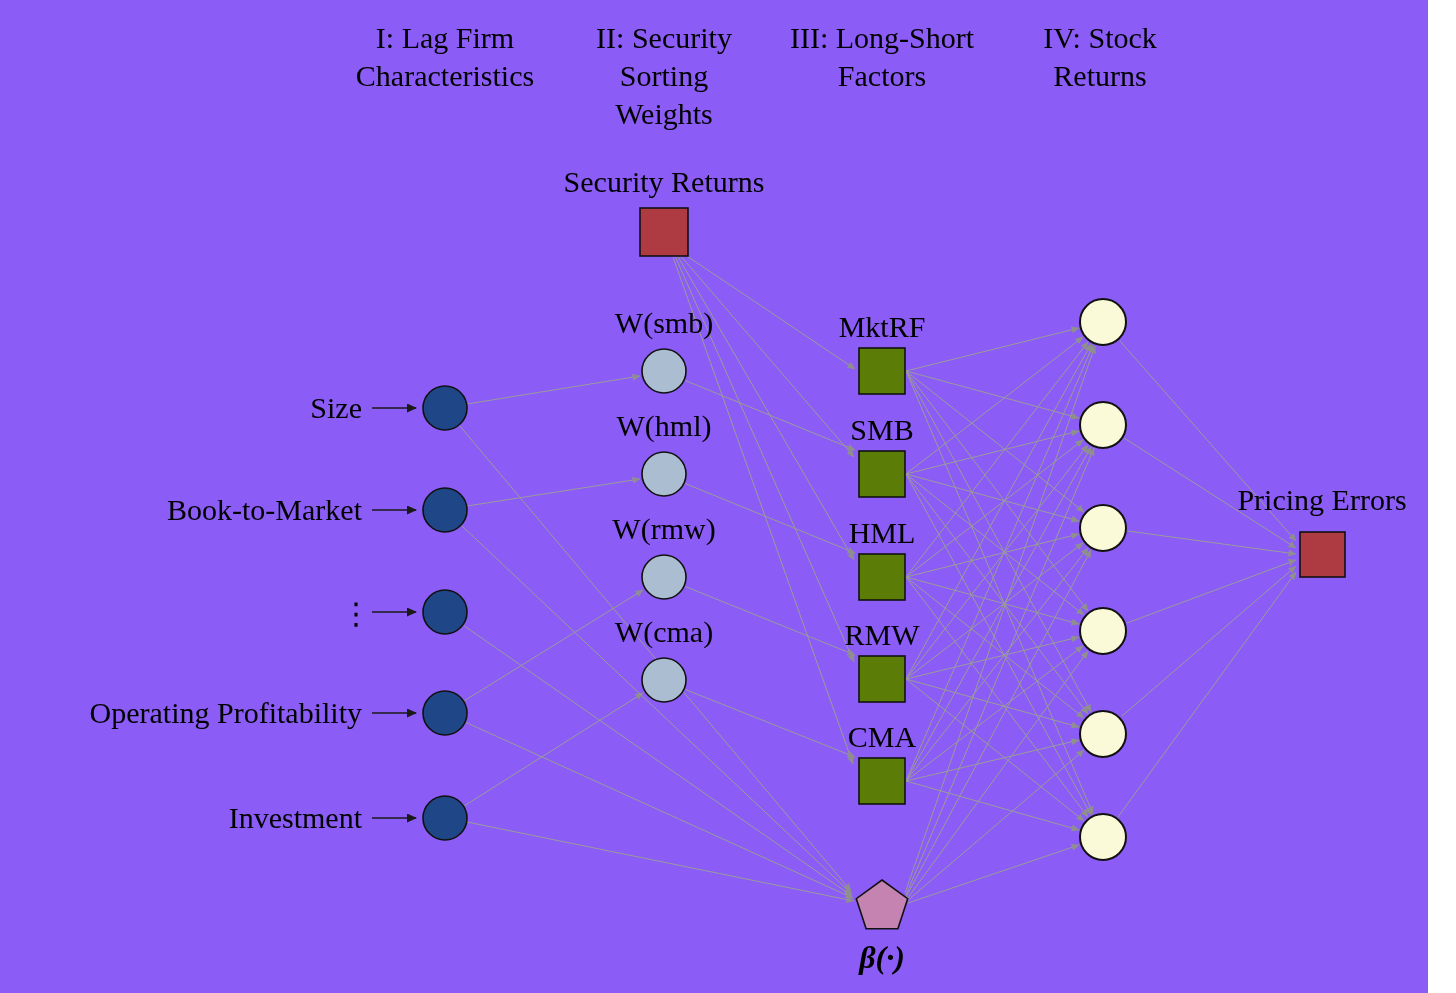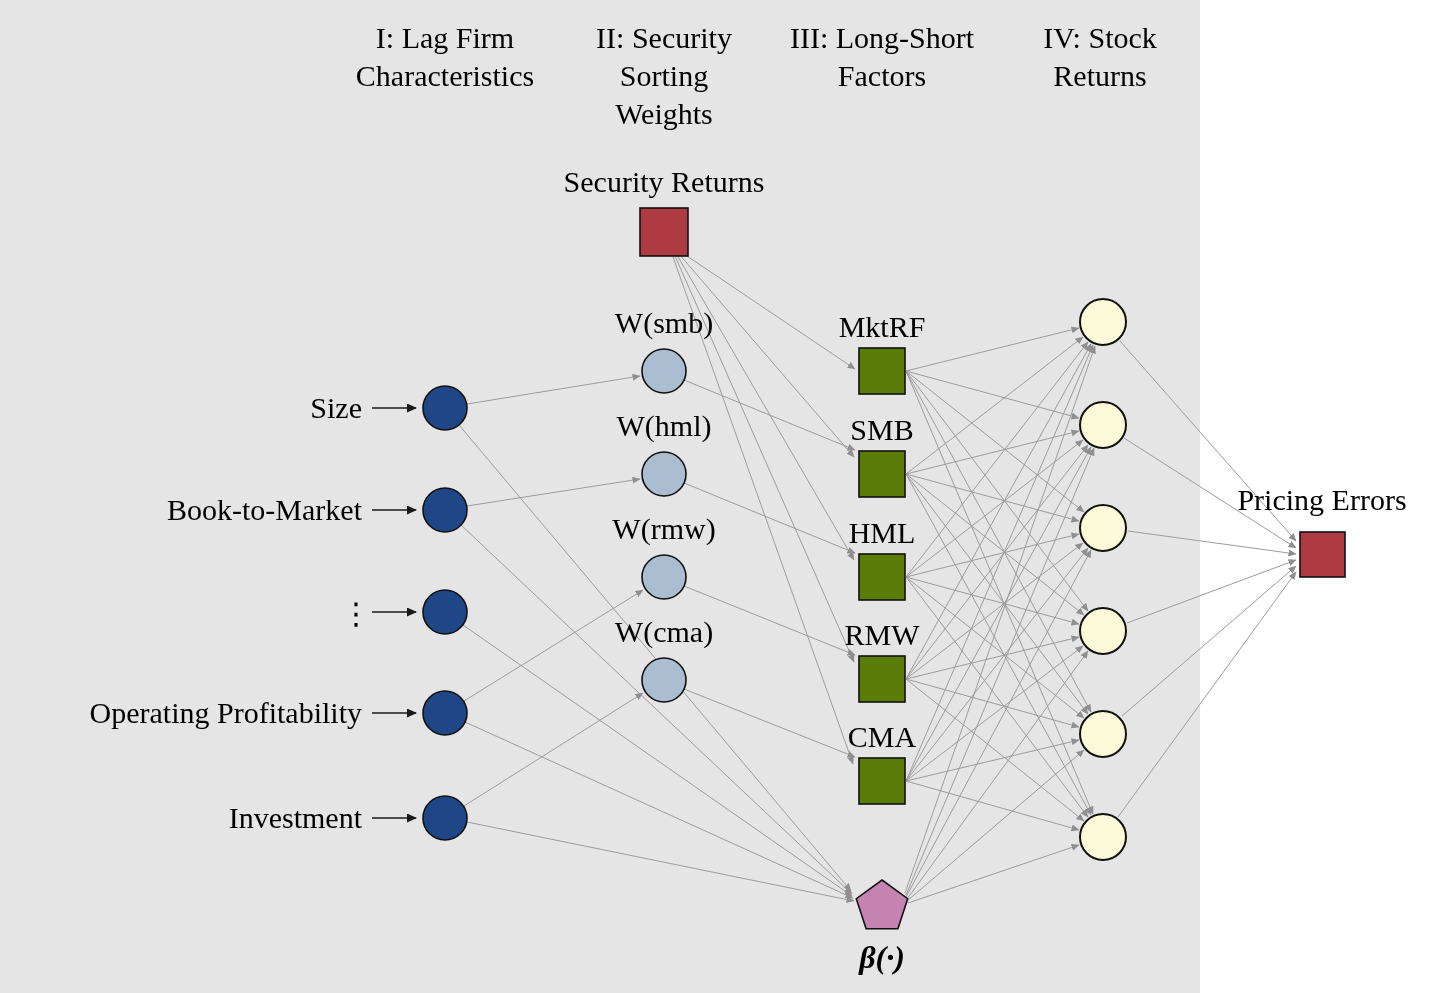--- a/index.html
+++ b/index.html
@@ -1,16 +1,16 @@
 <!DOCTYPE html>
 <html><head>
 <meta charset="utf-8">
 <style>
   html,body{margin:0;padding:0;background:#ffffff;}
-  .stage{width:1200px;height:993px;position:relative;background:#e5e5e5;}
+  .stage{width:1428px;height:993px;position:relative;background:#8b5cf6;}
   svg{display:block;font-family:"Liberation Serif","DejaVu Serif",serif;}
   text{fill:#000000;}
   .hdr{font-size:30px;text-anchor:middle;}
   .lbl{font-size:30px;text-anchor:middle;}
   .lbl-end{font-size:30px;text-anchor:end;}
   .beta-lbl{font-size:32px;font-weight:bold;font-style:italic;text-anchor:middle;}
   .node{stroke:#111111;stroke-width:1.6;}
   .node-thick{stroke:#111111;stroke-width:2;}
   .edge{stroke:#9b9b9b;stroke-width:1;fill:none;}
   .larrow{stroke:#1a1a1a;stroke-width:1.7;fill:none;}

